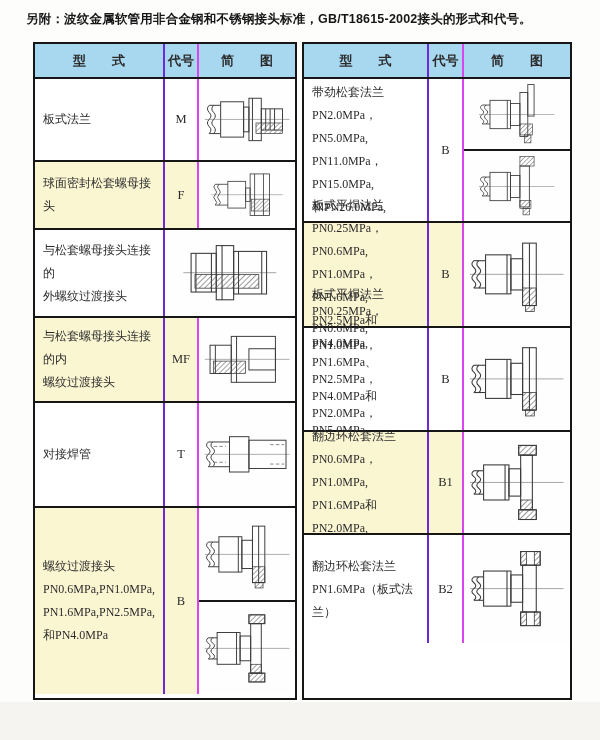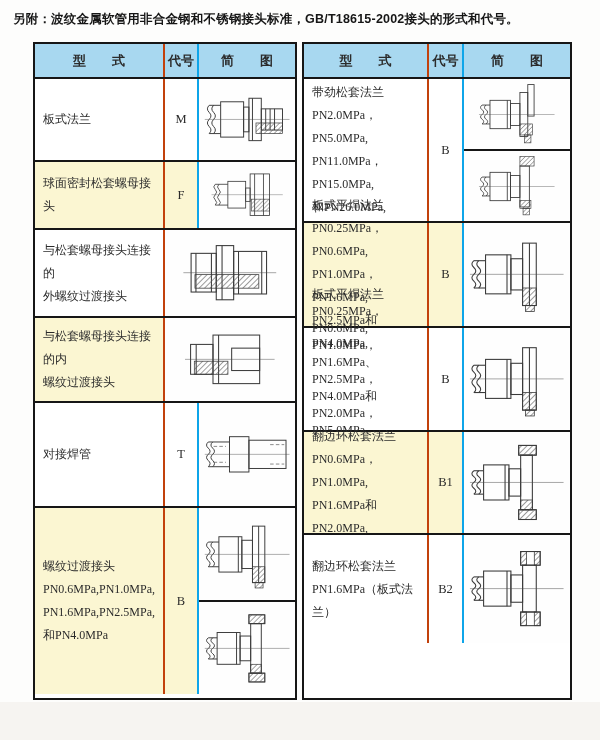--- a/index.html
+++ b/index.html
@@ -4,47 +4,47 @@
 <style>
   * { box-sizing: border-box; margin: 0; padding: 0; }
   html,body { width:600px; height:740px; }
   body {
     font-family: "Liberation Serif", serif;
     background:#fdfdfc;
     position:relative;
     color:#2b2b2b;
   }
   .title {
-    position:absolute; left:13px; top:11px; width:556px;
+    position:absolute; left:26px; top:11px; width:556px;
     font-family:"Liberation Sans", sans-serif;
     font-size:12.5px; font-weight:600; color:#161616;
     letter-spacing:0.2px;
   }
   .tbl {
     position:absolute; top:42px; height:658px;
     border:2px solid #161616; background:#fff;
   }
   .tbl.left  { left:33px;  width:264px; }
   .tbl.right { left:302px; width:270px; }
   .row { display:flex; width:100%; border-top:2px solid #161616; }
   .row.head { border-top:none; }
   .cell { height:100%; }
   .cell.type {
     display:flex; align-items:center;
     padding:4px 4px 4px 8px;
     font-size:12px; line-height:23px;
     white-space:pre-line;
-    border-right:2px solid #c2410c;
+    border-right:2px solid #6d28d9;
   }
   .tbl.left  .cell.type { width:130px; }
   .tbl.right .cell.type { width:125px; }
   .cell.type.lh17 { line-height:17px; }
   .cell.code {
     display:flex; align-items:center; justify-content:center;
-    font-size:12.5px; border-right:2px solid #0ea5e9;text-align:right;
+    font-size:12.5px; border-right:2px solid #d946ef;text-align:right;
   }
   .tbl.left  .cell.code { width:34px; }
   .tbl.right .cell.code { width:35px; }
   .cell.diag { flex:1; display:flex; flex-direction:column; background:#fefefe; }
   .row.hl .cell.type, .row.hl .cell.code { background:#fbf6d2; }
   .row.head .cell { background:#a8d8f0; justify-content:center; padding:0; font-weight:600; font-size:13px; white-space:pre; }
   .row.head .cell.type { display:flex; align-items:center; }
   .dbox { flex:1; display:flex; align-items:center; justify-content:center; overflow:hidden; }
   .dbox + .dbox { border-top:2px solid #161616; }
   .dbox svg { width:92%; height:90%; }
@@ -147,20 +147,21 @@
       <line x1="2" y1="40" x2="98" y2="40" stroke-width="0.5" stroke="#4a4a4a"></line>
     </g>
           </svg>
         </div>
     </div>
   </div>
 
   <div class="row hl" style="height:85px">
     <div class="cell type">与松套螺母接头连接的内
 螺纹过渡接头</div>
+    <div class="cell code">MF</div>
     <div class="cell diag">
       <div class="dbox">
           <svg viewBox="0 0 100 80" preserveAspectRatio="xMidYMid meet">
     <defs>
               <pattern id="hatch3" width="4" height="4" patternUnits="userSpaceOnUse" patternTransform="rotate(45)">
       <line x1="0" y1="0" x2="0" y2="4" stroke="#555" stroke-width="1.2"></line>
     </pattern>
             </defs>
     <g fill="none" stroke="#3a3a3a" stroke-width="1.1">
               <rect x="8" y="24" width="24" height="32"></rect>

